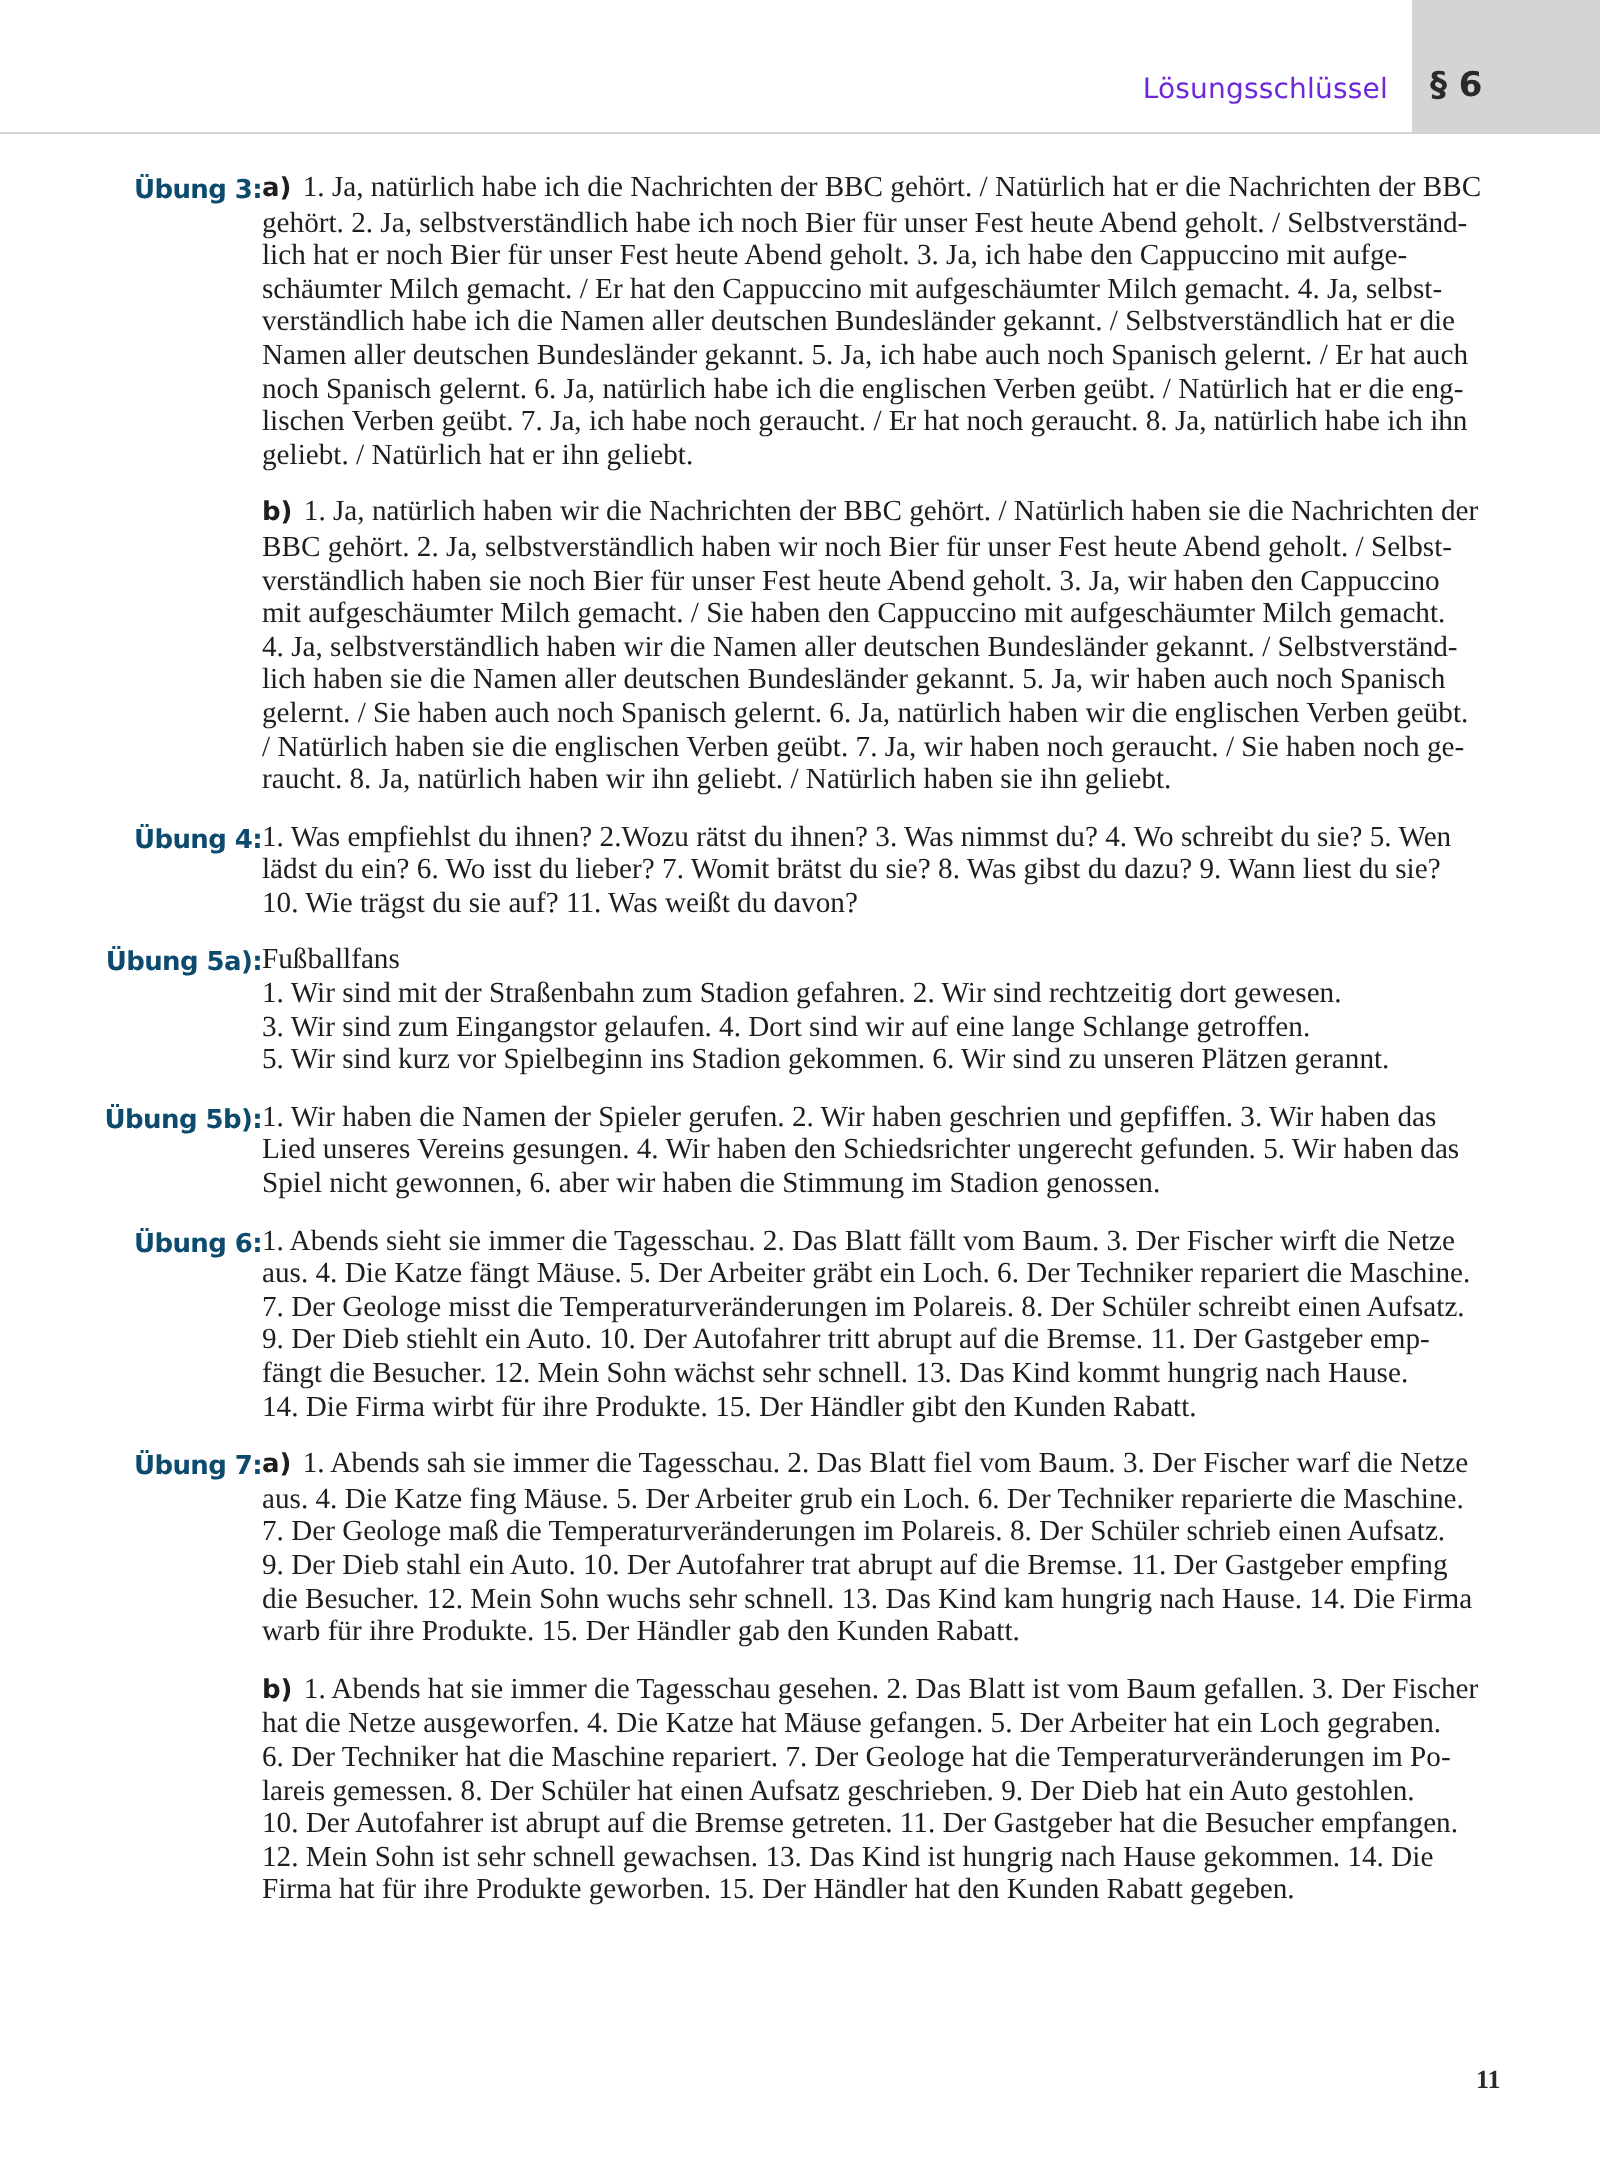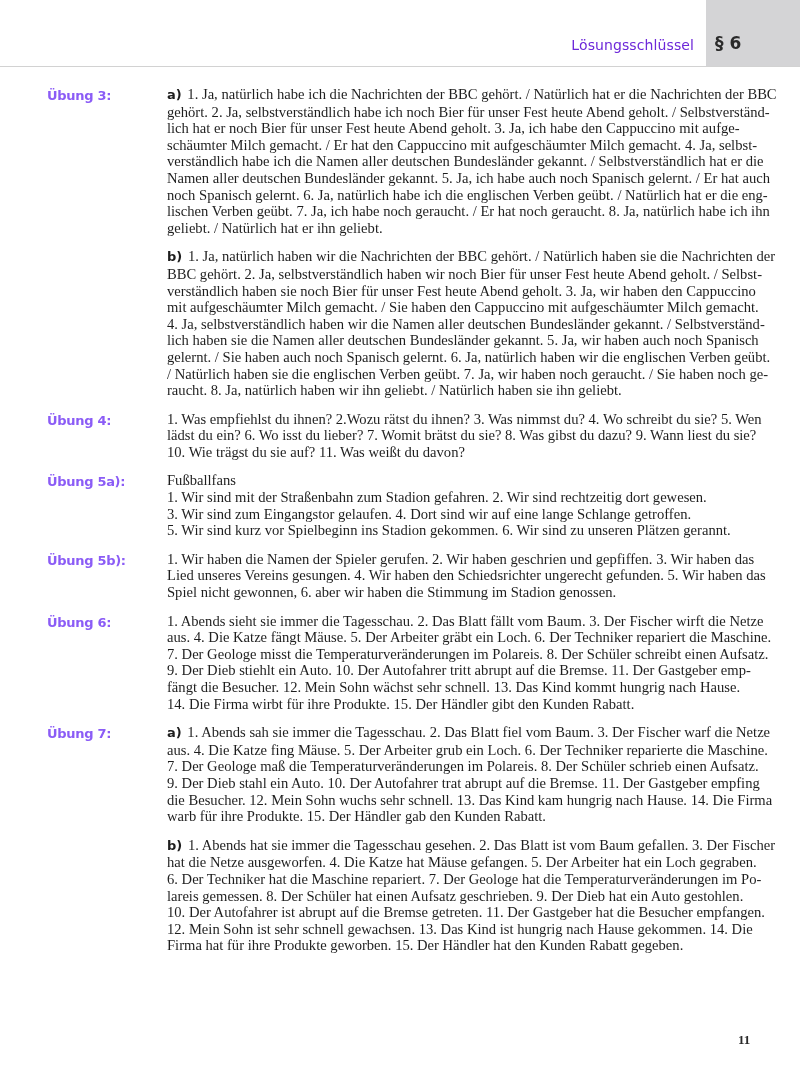--- a/index.html
+++ b/index.html
@@ -56,23 +56,24 @@
     .exercise {
       display: flex;
       margin-bottom: 12px;
     }
     .ex-label {
       width: 84px;
       flex: 0 0 84px;
       font-family: "DejaVu Sans", sans-serif;
       font-weight: bold;
       font-size: 13px;
-      color: #8b5cf6;
+      color: #0c4a6e;
       padding-top: 2px;
       letter-spacing: -0.3px;
+      text-align: right;
     }
     .ex-body {
       flex: 1;
       font-family: "Liberation Serif", serif;
       font-size: 14.6px;
       line-height: 16.6px;
       color: #1e1e1e;
       text-align: left;
     }
     .part {
@@ -83,21 +84,20 @@
     }
     .part-label {
       font-family: "DejaVu Sans", sans-serif;
       font-weight: bold;
       font-size: 13px;
       margin-right: 2px;
     }
     .line {
       display: block;
       white-space: nowrap;
-      margin-left: 36px;
     }
     .u {
       text-underline-offset: 2px;
     }
     .page-number {
       position: absolute;
       left: 738px;
       top: 1032px;
       font-family: Liberation Serif, serif;
       font-weight: bold;

